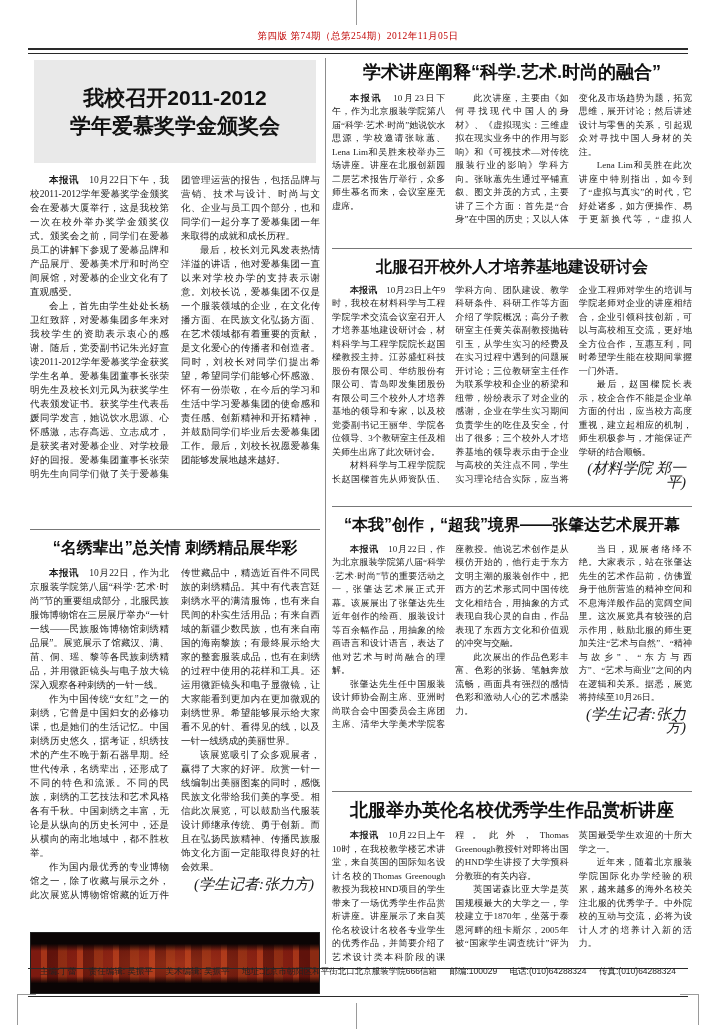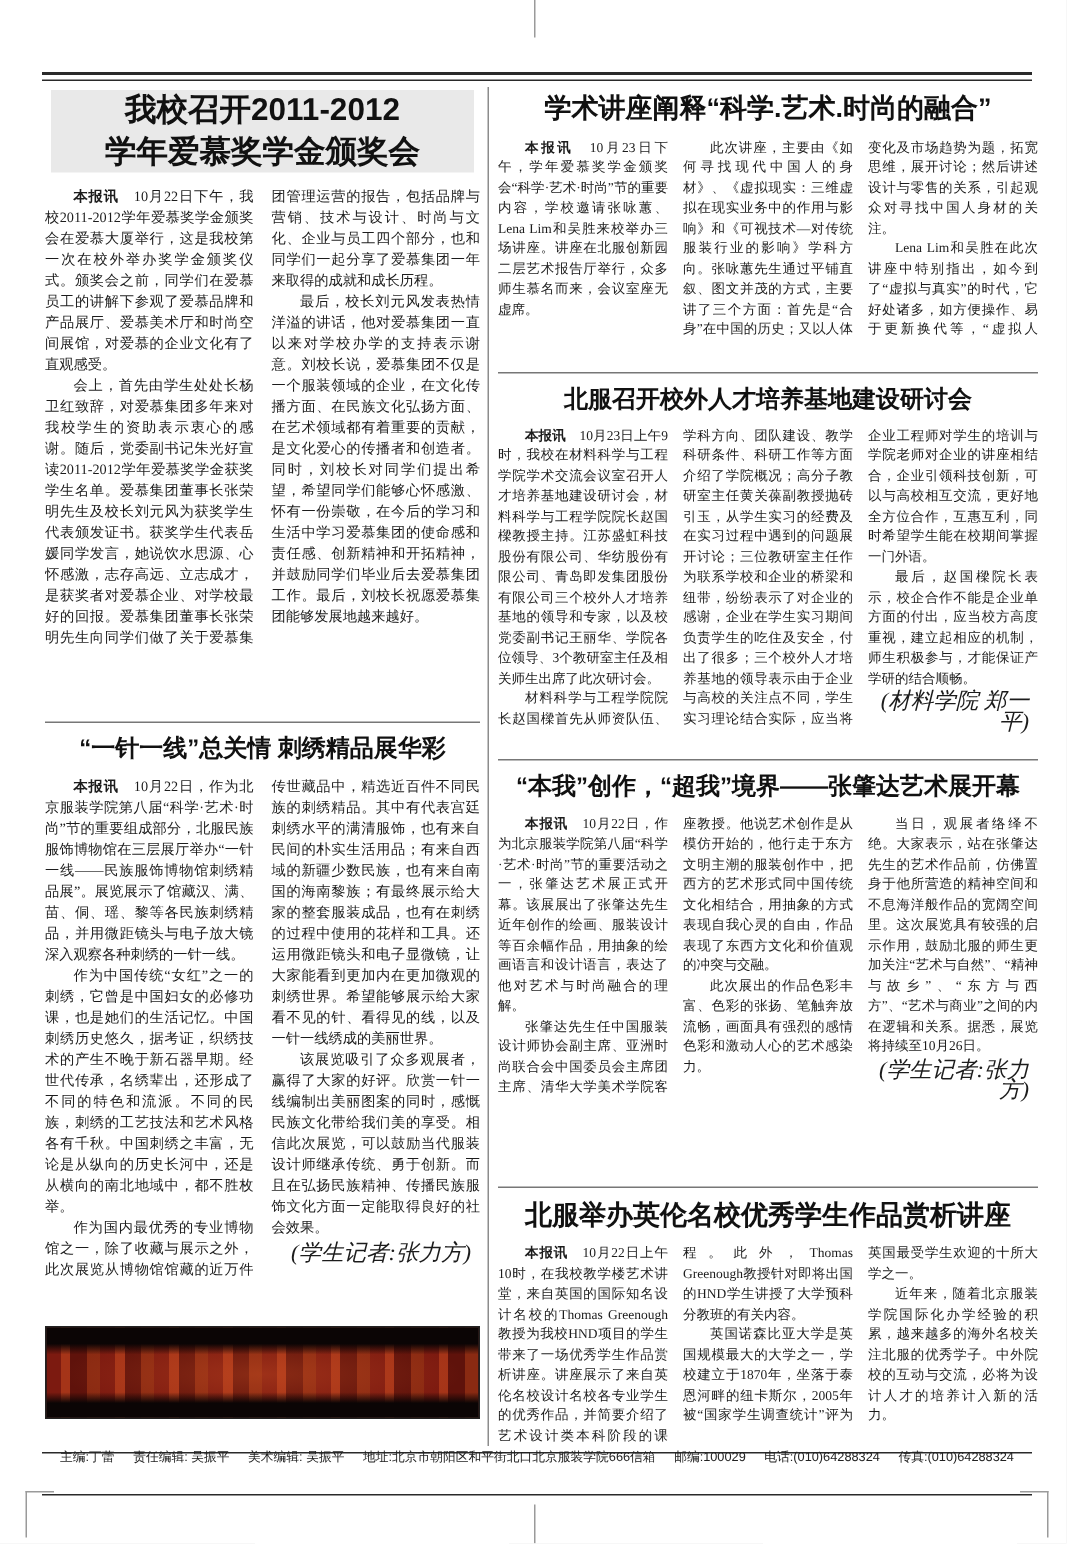--- a/index.html
+++ b/index.html
@@ -16,21 +16,21 @@
   .mark-bl{left:17px;top:994px;width:18px;height:30px;border-left:1px solid #9a9a9a;border-top:1px solid #9a9a9a;}
   .mark-br{right:12px;top:994px;width:18px;height:30px;border-right:1px solid #9a9a9a;border-top:1px solid #9a9a9a;}
   
   .region-left{position:absolute;left:30px;top:58px;width:290px;}
   .region-right{position:absolute;left:332px;top:58px;width:360px;}
   .vdivider{position:absolute;left:325px;top:58px;height:906px;border-left:1px solid #8c8c8c;}
   .sep{border-top:1px solid #777;margin:8px 0;}
   
   .headline{font-family:"Liberation Sans","DejaVu Sans",sans-serif;font-weight:bold;
             text-align:center;color:#111;margin:4px 0 8px;}
-  .h-box{background:#e9e9e9;margin:2px 4px 10px;padding:0 2px;font-size:21px;line-height:1.32;}
+  .h-box{background:#e9e9e9;margin:2px 4px 10px;padding:24px 2px;font-size:21px;line-height:1.32;}
   .h-19{font-size:16px;line-height:1.2;}
   .h-18{font-size:18px;line-height:1.2;}
   .h-16{font-size:16px;line-height:1.25;}
   
   .body2{column-count:2;column-gap:12px;font-size:9.5px;line-height:14px;
          text-align:justify;overflow:hidden;}
   .body3{column-count:3;column-gap:10px;font-size:9px;line-height:13.5px;
          text-align:justify;overflow:hidden;}
   .a1-body{height:348px;}
   .a2-body{height:148px;}
@@ -55,20 +55,21 @@
           font-size:8.5px;color:#222;font-family:Liberation Sans, sans-serif;}
   .footer span{margin:0 5px;white-space:nowrap;}
 </style>
 </head>
 <body>
 
 <div class="page">
 
   <div class="mark mark-top-center"></div>
 
+  <div class="masthead">第四版 第74期（总第254期）2012年11月05日</div>
   <div class="rule-thick" style="top:48px;"></div>
   <div class="rule-thin" style="top:53px;"></div>
 
   <div class="vdivider"></div>
 
   <div class="region-left">
 
     <section>
       <div class="headline h-box">
         <div>我校召开2011-2012</div>
@@ -78,39 +79,39 @@
         <p><span class="lede">本报讯</span><span>　10月22日下午，我校2011-2012学年爱慕奖学金颁奖会在爱慕大厦举行，这是我校第一次在校外举办奖学金颁奖仪式。颁奖会之前，同学们在爱慕员工的讲解下参观了爱慕品牌和产品展厅、爱慕美术厅和时尚空间展馆，对爱慕的企业文化有了直观感受。</span></p>
         <p>会上，首先由学生处处长杨卫红致辞，对爱慕集团多年来对我校学生的资助表示衷心的感谢。随后，党委副书记朱光好宣读2011-2012学年爱慕奖学金获奖学生名单。爱慕集团董事长张荣明先生及校长刘元风为获奖学生代表颁发证书。获奖学生代表岳媛同学发言，她说饮水思源、心怀感激，志存高远、立志成才，是获奖者对爱慕企业、对学校最好的回报。爱慕集团董事长张荣明先生向同学们做了关于爱慕集团管理运营的报告，包括品牌与营销、技术与设计、时尚与文化、企业与员工四个部分，也和同学们一起分享了爱慕集团一年来取得的成就和成长历程。</p>
         <p>最后，校长刘元风发表热情洋溢的讲话，他对爱慕集团一直以来对学校办学的支持表示谢意。刘校长说，爱慕集团不仅是一个服装领域的企业，在文化传播方面、在民族文化弘扬方面、在艺术领域都有着重要的贡献，是文化爱心的传播者和创造者。同时，刘校长对同学们提出希望，希望同学们能够心怀感激、怀有一份崇敬，在今后的学习和生活中学习爱慕集团的使命感和责任感、创新精神和开拓精神，并鼓励同学们毕业后去爱慕集团工作。最后，刘校长祝愿爱慕集团能够发展地越来越好。</p>
 
       </div>
     </section>
 
     <div class="sep"></div>
 
     <section>
-      <div class="headline h-16">“一针一线”总关情 刺绣精品展华彩</div>
+      <div class="headline h-16">“名绣辈出”总关情 刺绣精品展华彩</div>
       <div class="body2 a4-body">
         <p><span class="lede">本报讯</span><span>　10月22日，作为北京服装学院第八届“科学·艺术·时尚”节的重要组成部分，北服民族服饰博物馆在三层展厅举办“一针一线——民族服饰博物馆刺绣精品展”。展览展示了馆藏汉、满、苗、侗、瑶、黎等各民族刺绣精品，并用微距镜头与电子放大镜深入观察各种刺绣的一针一线。</span></p>
         <p>作为中国传统“女红”之一的刺绣，它曾是中国妇女的必修功课，也是她们的生活记忆。中国刺绣历史悠久，据考证，织绣技术的产生不晚于新石器早期。经世代传承，名绣辈出，还形成了不同的特色和流派。不同的民族，刺绣的工艺技法和艺术风格各有千秋。中国刺绣之丰富，无论是从纵向的历史长河中，还是从横向的南北地域中，都不胜枚举。</p>
         <p>作为国内最优秀的专业博物馆之一，除了收藏与展示之外，此次展览从博物馆馆藏的近万件传世藏品中，精选近百件不同民族的刺绣精品。其中有代表宫廷刺绣水平的满清服饰，也有来自民间的朴实生活用品；有来自西域的新疆少数民族，也有来自南国的海南黎族；有最终展示给大家的整套服装成品，也有在刺绣的过程中使用的花样和工具。还运用微距镜头和电子显微镜，让大家能看到更加内在更加微观的刺绣世界。希望能够展示给大家看不见的针、看得见的线，以及一针一线绣成的美丽世界。</p>
         <p>该展览吸引了众多观展者，赢得了大家的好评。欣赏一针一线编制出美丽图案的同时，感慨民族文化带给我们美的享受。相信此次展览，可以鼓励当代服装设计师继承传统、勇于创新。而且在弘扬民族精神、传播民族服饰文化方面一定能取得良好的社会效果。</p>
         <p class="byline">(学生记者:张力方)</p>
       </div>
       <div class="photo"></div>
     </section>
 
   </div>
 
   <div class="region-right">
 
     <section>
       <div class="headline h-18">学术讲座阐释“科学.艺术.时尚的融合”</div>
       <div class="body3 a2-body">
-        <p><span class="lede">本报讯</span><span>　10月23日下午，学年爱慕奖学金颁奖会“科学·艺术·时尚”节的重要内容，学校邀请张咏蕙、Lena Lim和吴胜来校举办三场讲座。讲座在北服创新园二层艺术报告厅举行，众多师生慕名而来，会议室座无虚席。</span></p>
+        <p><span class="lede">本报讯</span><span>　10月23日下午，作为北京服装学院第八届“科学·艺术·时尚”她说饮水思源，学校邀请张咏蕙、Lena Lim和吴胜来校举办三场讲座。讲座在北服创新园二层艺术报告厅举行，众多师生慕名而来，会议室座无虚席。</span></p>
         <p>此次讲座，主要由《如何寻找现代中国人的身材》、《虚拟现实：三维虚拟在现实业务中的作用与影响》和《可视技术—对传统服装行业的影响》学科方向。张咏蕙先生通过平铺直叙、图文并茂的方式，主要讲了三个方面：首先是“合身”在中国的历史；又以人体变化及市场趋势为题，拓宽思维，展开讨论；然后讲述设计与零售的关系，引起观众对寻找中国人身材的关注。</p>
         <p>Lena Lim和吴胜在此次讲座中特别指出，如今到了“虚拟与真实”的时代，它好处诸多，如方便操作、易于更新换代等，“虚拟人台”等创新的研究成果方便于设计师们进行创作，从而降低成本。三位专家极力呼吁有文化、有学识、有兴趣的年轻人不断创新，为中国文化创新做出一份贡献。</p>
 
       </div>
     </section>
 
     <div class="sep"></div>
 
     <section>
       <div class="headline h-19">北服召开校外人才培养基地建设研讨会</div>

